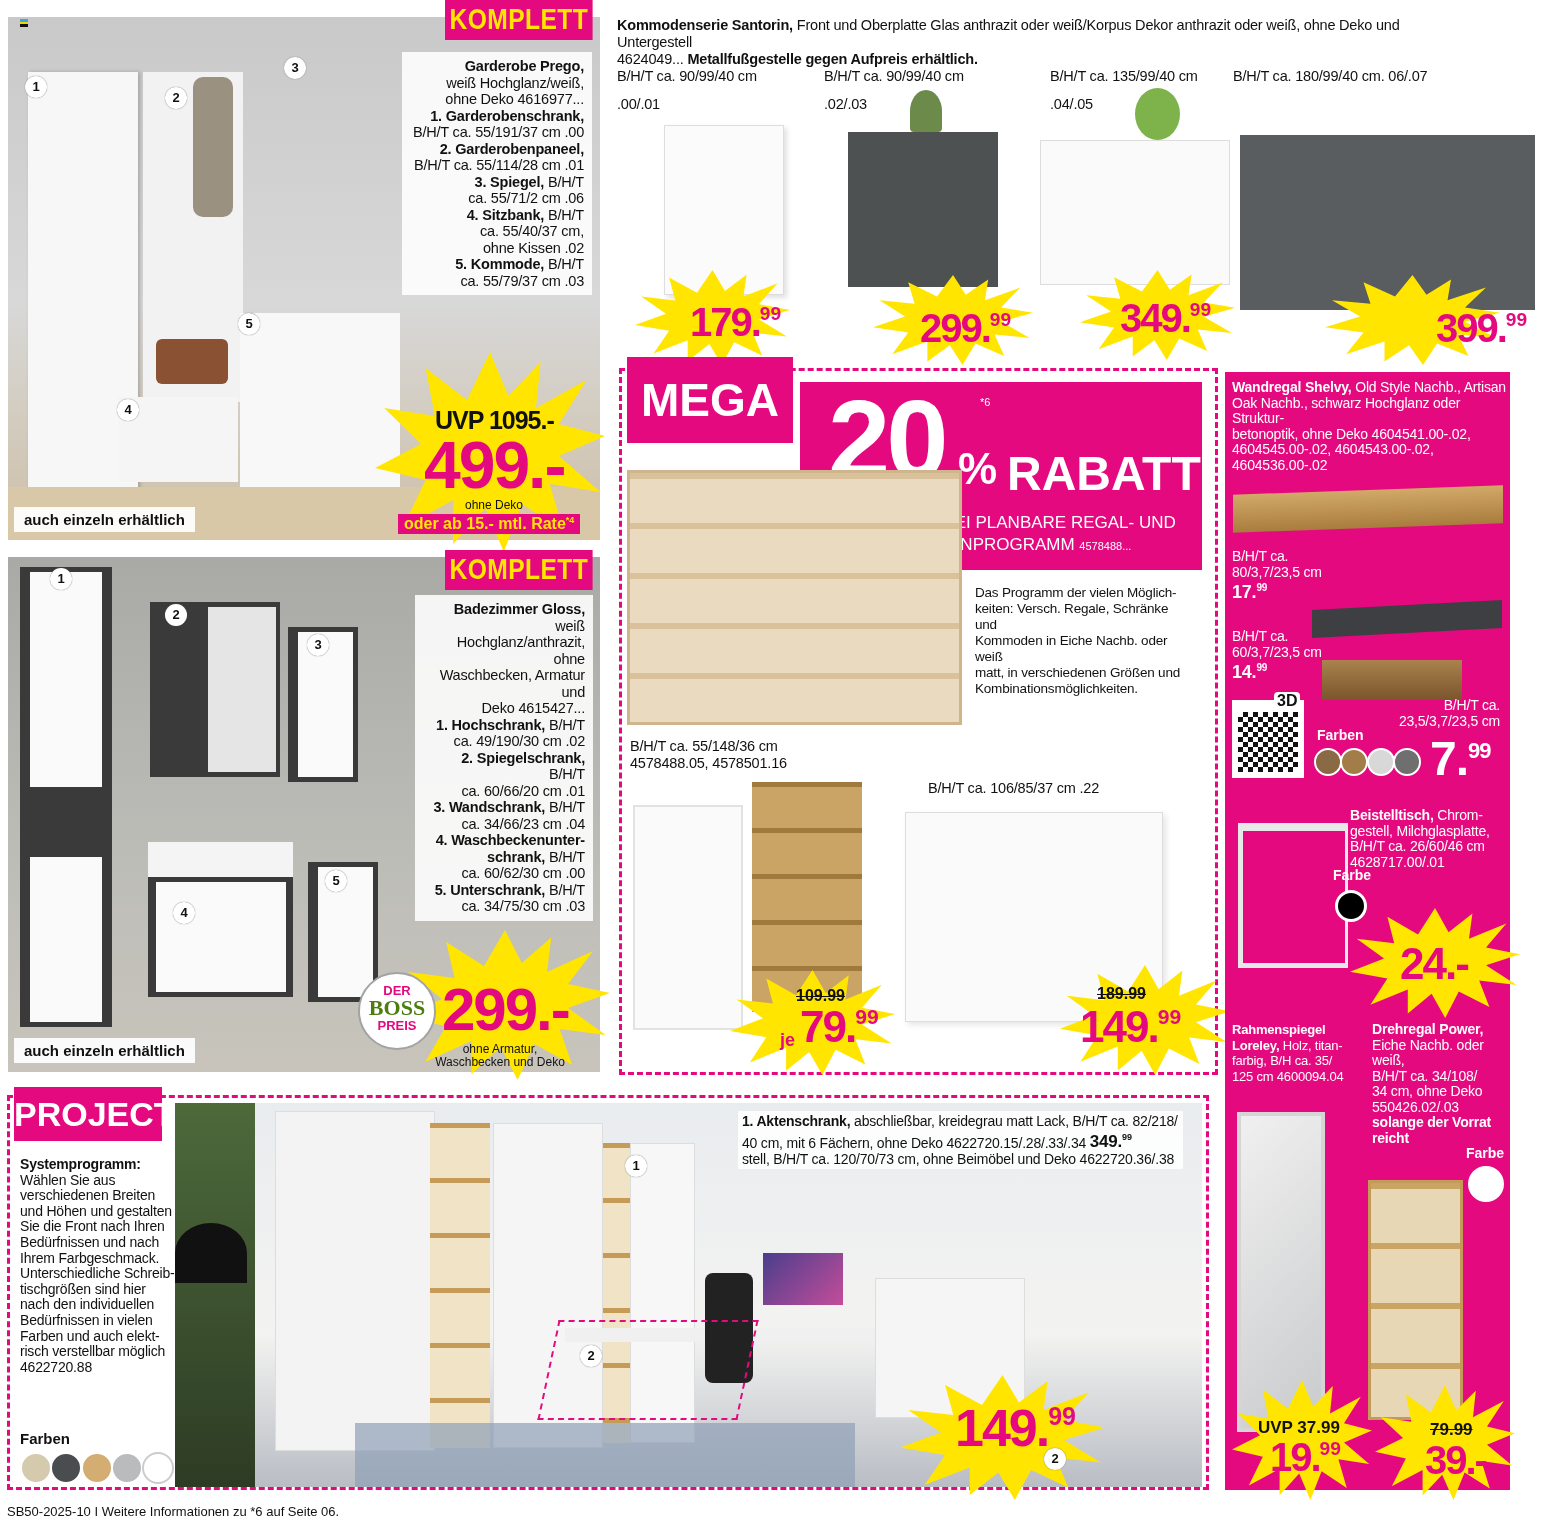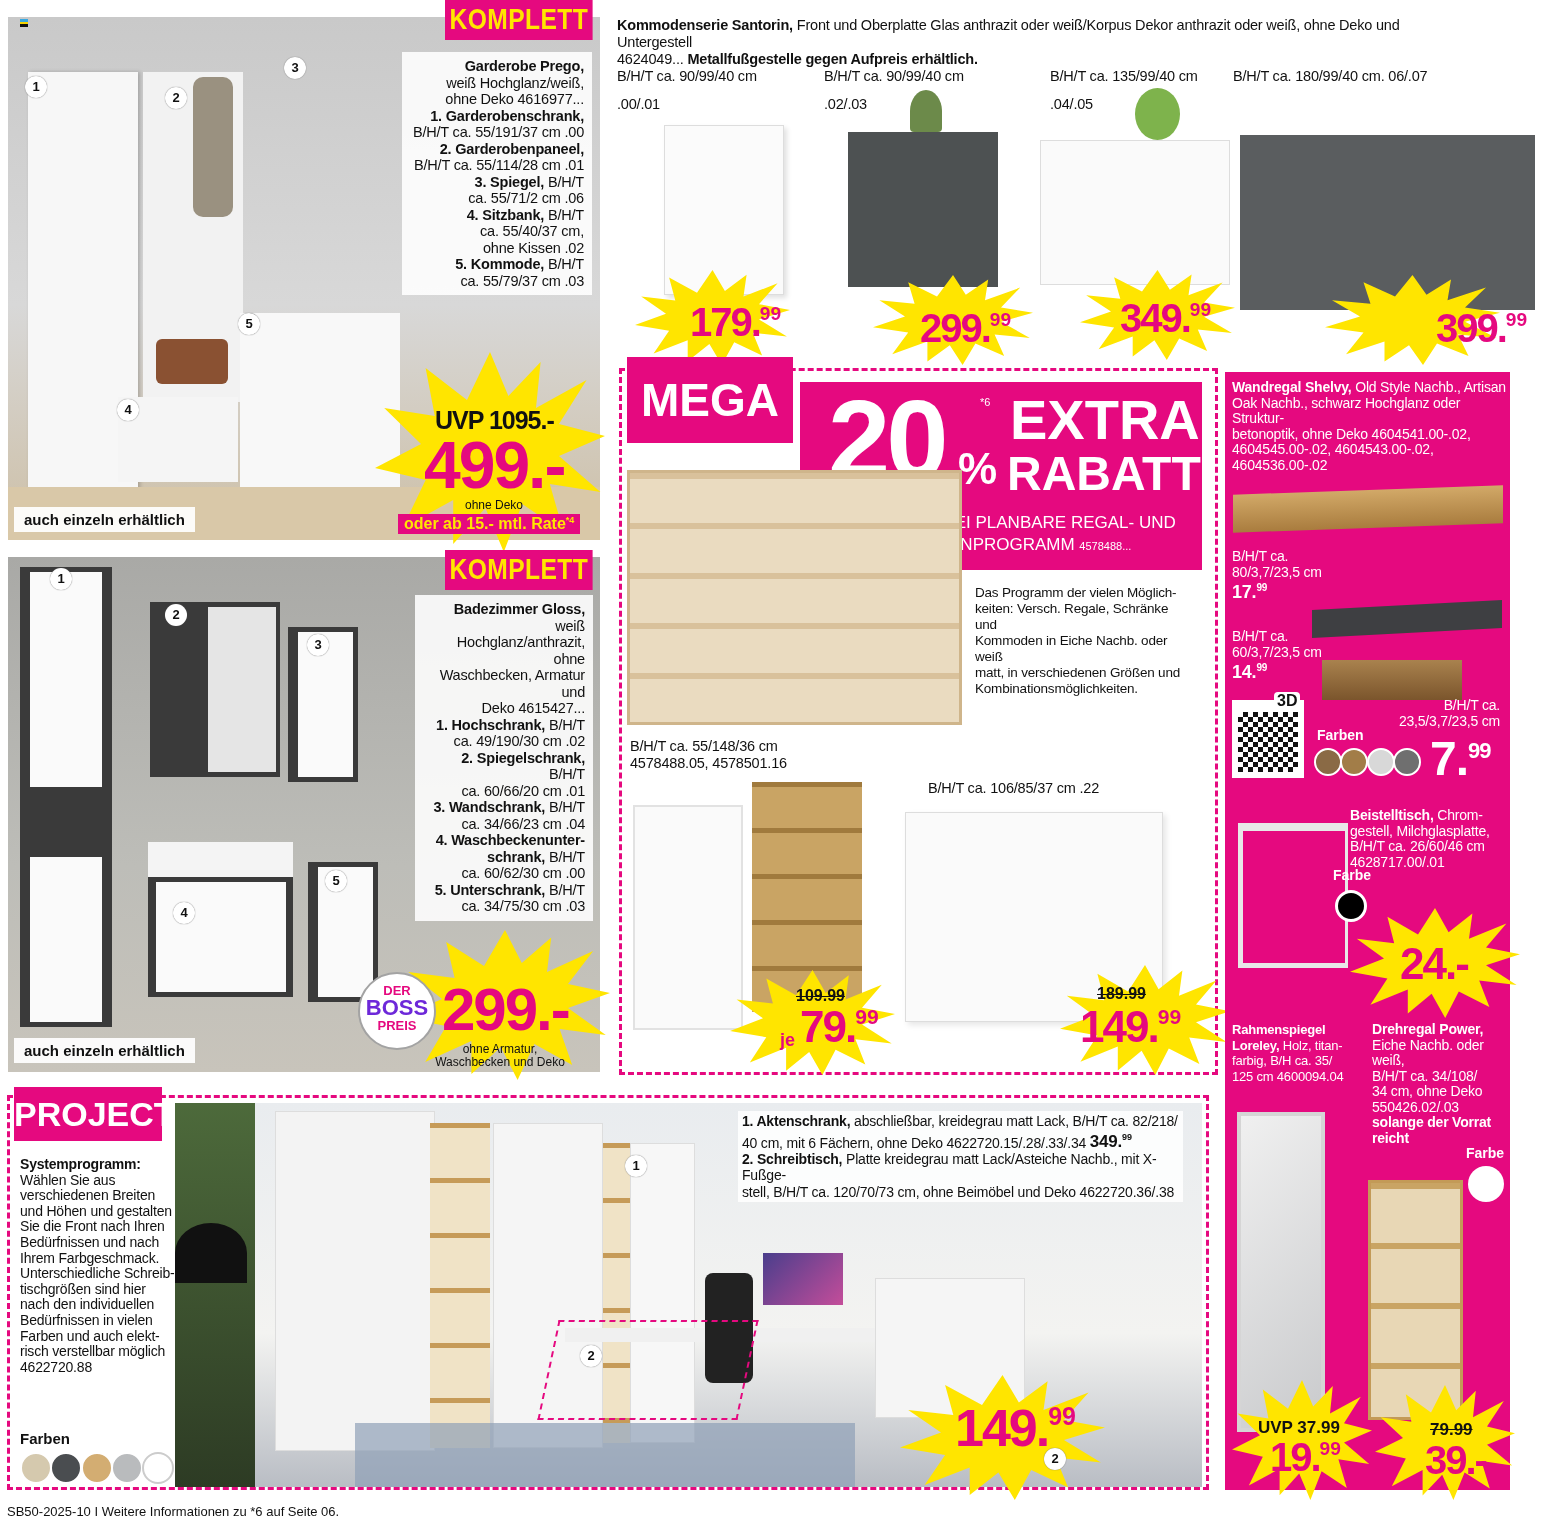--- a/index.html
+++ b/index.html
@@ -105,21 +105,21 @@
   <div><b>4. Waschbeckenunter-</b></div>
   <div><b>schrank,</b> <span>B/H/T</span></div>
   <div>ca. 60/62/30 cm .00</div>
   <div><b>5. Unterschrank,</b> <span>B/H/T</span></div>
   <div>ca. 34/75/30 cm .03</div>
 </div>
 
 <div class="star" style="left:400px;top:930px;width:210px;height:150px;"></div>
 <div class="abs" style="left:358px;top:972px;width:78px;height:78px;border-radius:50%;background:#fff;border:2px solid #a3a3a3;text-align:center;font-weight:bold;line-height:1">
   <div style="font-size:13px;color:#e5097f;margin-top:10px">DER</div>
-  <div style="font-size:22px;color:#6d28d9;font-family:Liberation Sans, sans-serif;">BOSS</div>
+  <div style="font-size:22px;color:#4d7c0f;font-family:Liberation Serif, serif;">BOSS</div>
   <div style="font-size:13px;color:#e5097f">PREIS</div>
 </div>
 <div class="price" style="left:442px;top:980px;font-size:60px;">299.-</div>
 <div class="abs" style="left:435px;top:1043px;font-size:12px;text-align:center;line-height:13px;width:130px">
   <div>ohne Armatur,</div>
   <div>Waschbecken und Deko</div>
 </div>
 <div class="abs label-white" style="left:14px;top:1038px;">auch einzeln erhältlich</div>
 
 <div class="txt" style="left:617px;top:17px;width:820px;font-size:14.5px;">
@@ -152,21 +152,20 @@
 <div class="price" style="left:1436px;top:308px;font-size:40px;"><span>399.</span><sup>99</sup></div>
 
 <div class="dashed" style="left:619px;top:368px;width:599px;height:707px;"></div>
 <div class="abs pink" style="left:627px;top:357px;width:166px;height:86px;color:#fff;font-weight:bold;font-size:46px;text-align:center;line-height:86px;">
   <span>MEGA</span>
 </div>
 <div class="abs pink" style="left:800px;top:382px;width:402px;height:188px;color:#fff;">
   <div class="abs" style="left:28px;top:2px;font-weight:bold;font-size:112px;line-height:1;letter-spacing:-4px;">20</div>
   <div class="abs" style="left:158px;top:62px;font-weight:bold;font-size:44px;">%</div>
   <div class="abs" style="left:180px;top:14px;font-size:11px;">*6</div>
-  <div class="abs" style="left:210px;top:10px;font-weight:bold;font-size:56px;line-height:1;">EXTRA</div>
   <div class="abs" style="left:207px;top:68px;font-weight:bold;font-size:48px;line-height:1;">RABATT</div>
   <div class="abs" style="left:0;top:130px;width:100%;text-align:center;font-size:17px;line-height:22px;">
     <div>AUF DIESES FREI PLANBARE REGAL- UND</div>
     <div><span>KOMMODENPROGRAMM</span> <span style="font-size:11px">4578488...</span></div>
   </div>
 </div>
 
 <div class="furn" style="left:627px;top:470px;width:335px;height:255px;background:repeating-linear-gradient(180deg,#d9c19b 0 6px,#eadbc0 6px 50px);border:3px solid #cfb58b"></div>
 <div class="txt" style="left:975px;top:585px;width:210px;font-size:13.5px;line-height:16px;">
   <div>Das Programm der vielen Möglich-</div>
@@ -316,21 +315,20 @@
   <div class="furn" style="left:700px;top:175px;width:150px;height:140px;background:#f5f5f5;box-shadow:inset 0 0 0 1px #ddd"></div>
   <div class="furn" style="left:180px;top:320px;width:500px;height:64px;background:#8ea0b6;opacity:.7"></div>
 </div>
 <div class="abs" style="left:548px;top:1320px;width:200px;height:100px;border:2px dashed #e5097f;transform:skewX(-12deg)"></div>
 <div class="num" style="left:625px;top:1155px">1</div>
 <div class="num" style="left:580px;top:1345px">2</div>
 
 <div class="txt" style="left:738px;top:1111px;width:445px;background:rgba(255,255,255,.85);padding:2px 4px;font-size:14px;line-height:16.5px">
   <div><b>1. Aktenschrank,</b> <span>abschließbar, kreidegrau matt Lack, B/H/T ca. 82/218/</span></div>
   <div><span>40 cm, mit 6 Fächern, ohne Deko 4622720.15/.28/.33/.34</span> <b style="font-size:17px"><span>349.</span><sup style="font-size:9px">99</sup></b></div>
-  <div><b>2. Schreibtisch,</b> <span>Platte kreidegrau matt Lack/Asteiche Nachb., mit X-Fußge-</span></div>
   <div>stell, B/H/T ca. 120/70/73 cm, ohne Beimöbel und Deko 4622720.36/.38</div>
 </div>
 
 <div class="star" style="left:900px;top:1375px;width:205px;height:125px;"></div>
 <div class="price" style="left:955px;top:1402px;font-size:52px;"><span>149.</span><sup>99</sup></div>
 <div class="num" style="left:1044px;top:1448px">2</div>
 
 <div class="abs" style="left:7px;top:1504px;font-size:13px;">SB50-2025-10 I Weitere Informationen zu *6 auf Seite 06.</div>
 
 </body></html>

